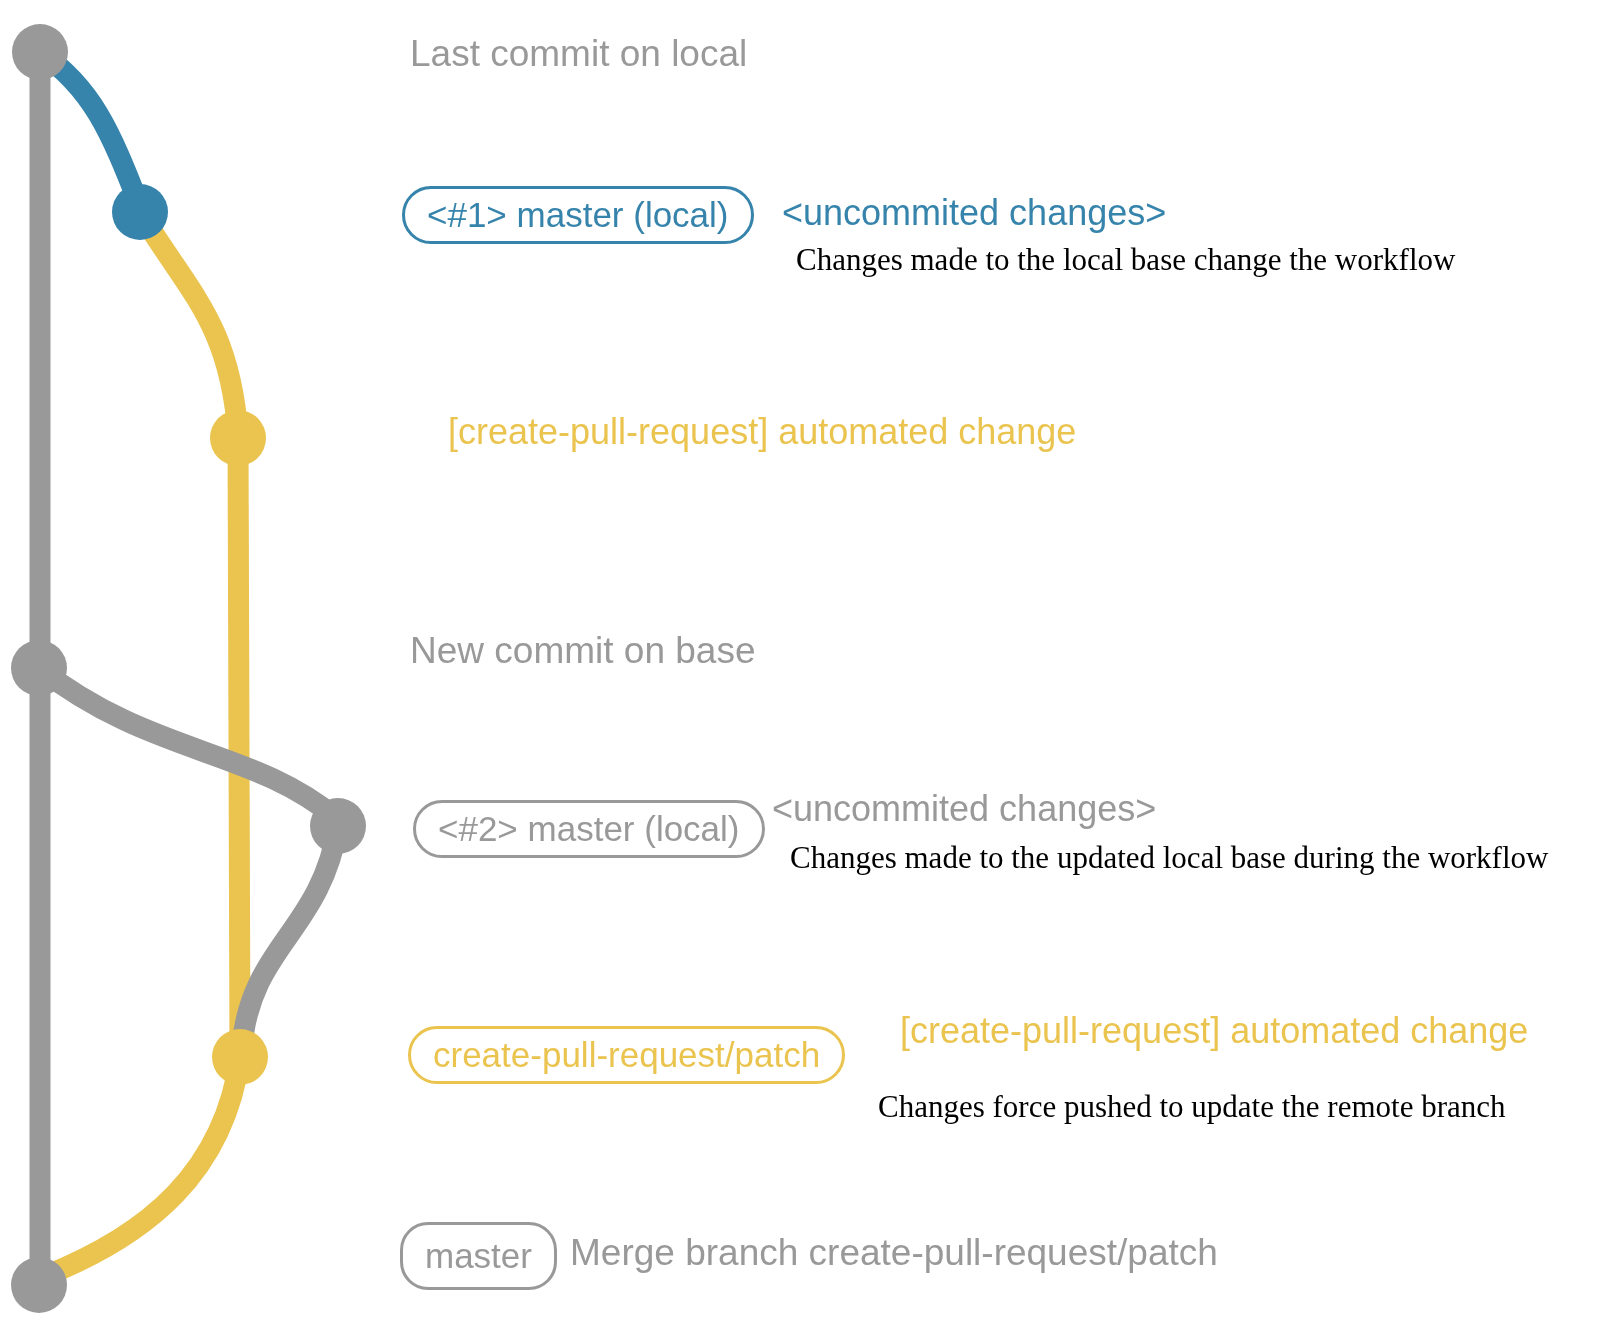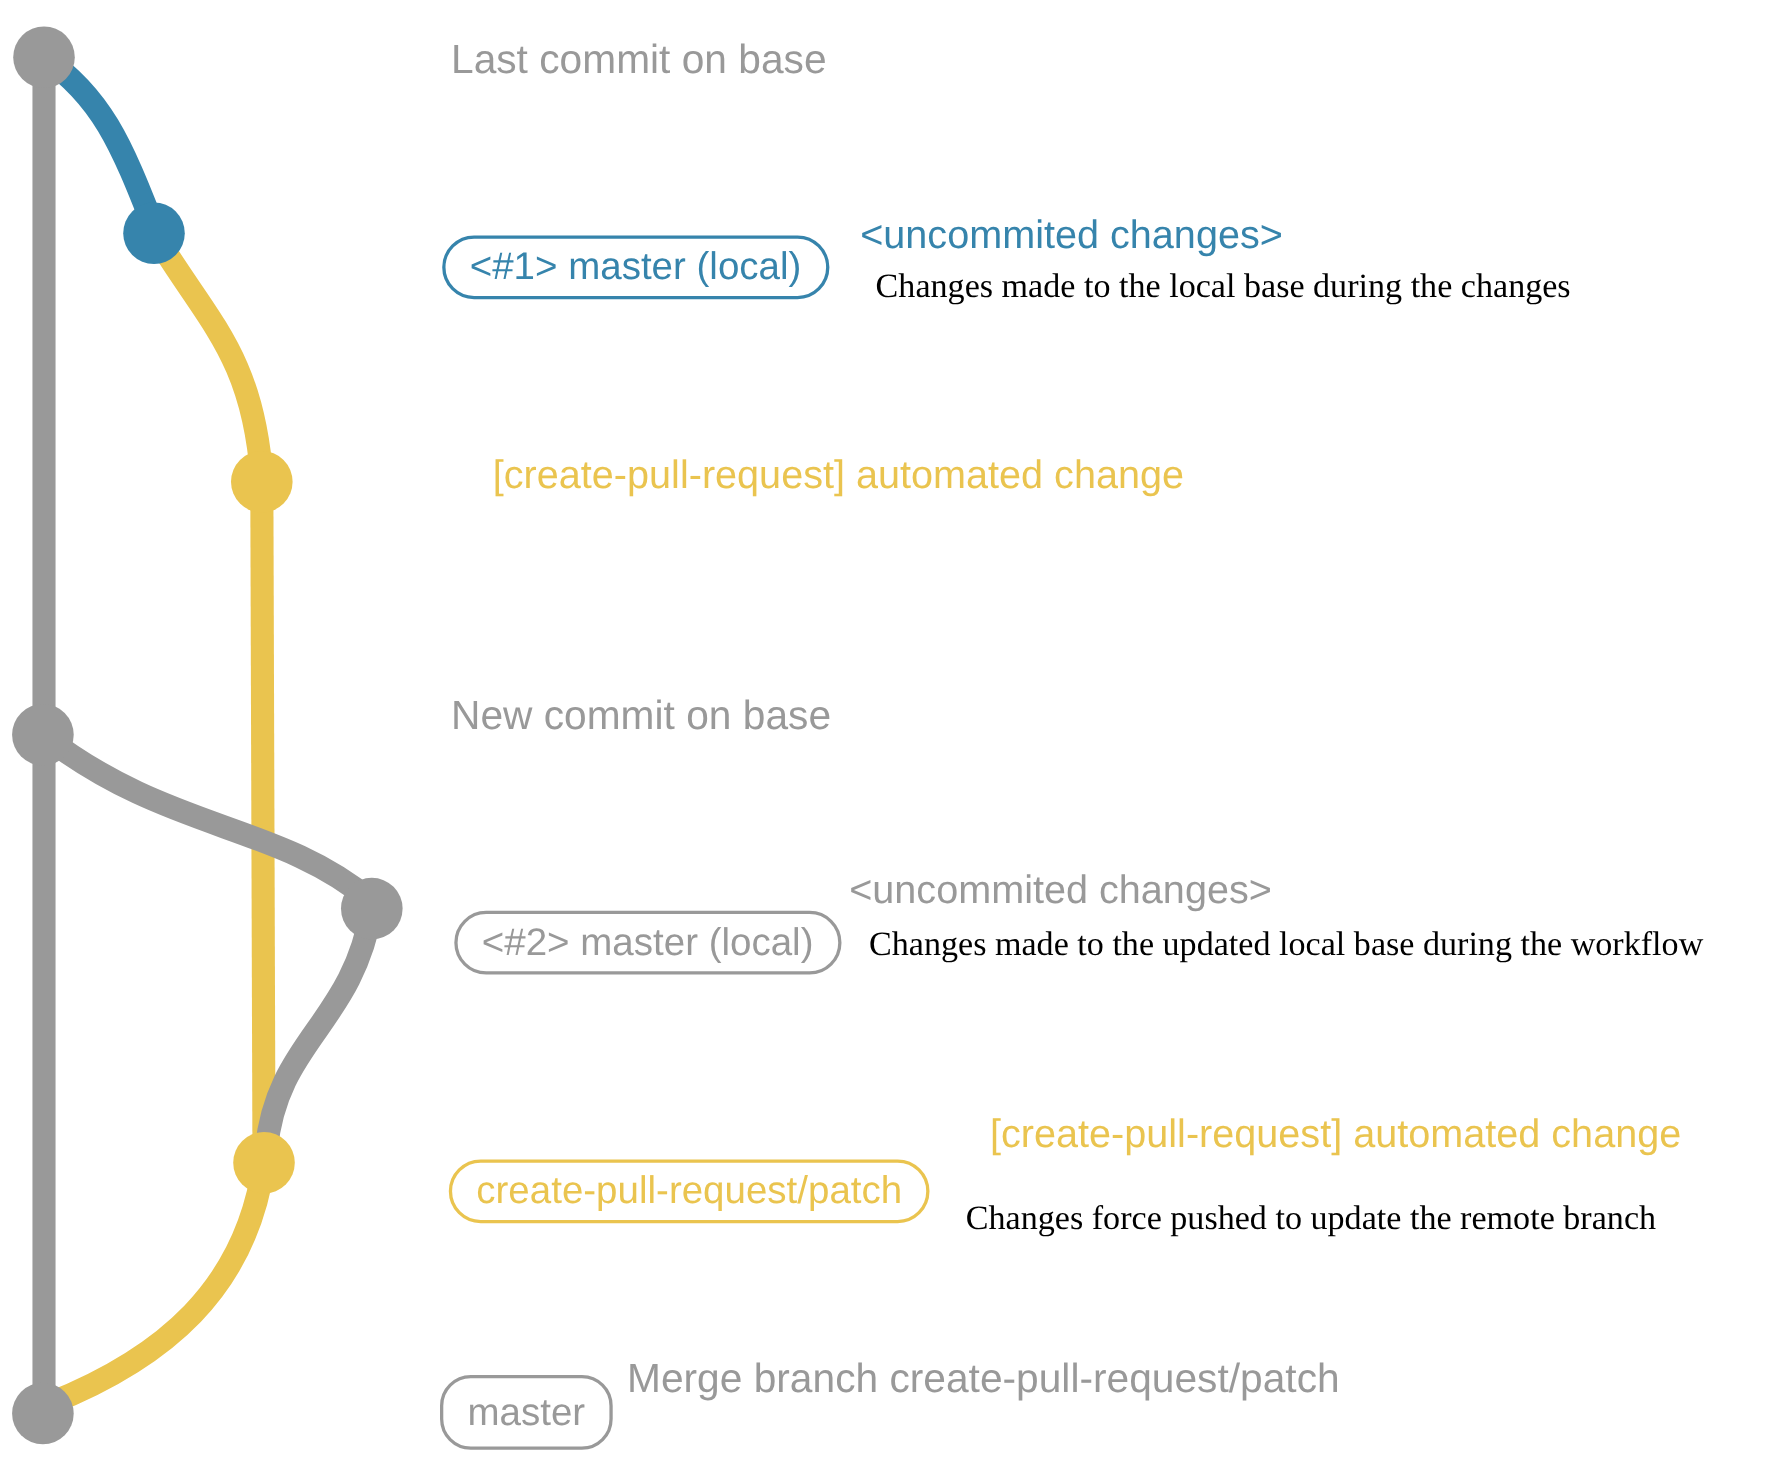--- a/index.html
+++ b/index.html
@@ -12,21 +12,21 @@
   }
   #graph-svg{position:absolute;left:0;top:0;}
   .abs{position:absolute;white-space:nowrap;}
   .title-gray{
     font-size:37px;color:var(--gray);
   }
   .badge{
     display:inline-flex;align-items:center;justify-content:center;
     height:58px;padding:0 22px;
     border:3px solid;border-radius:30px;
-    font-size:35px;background:#ffffff;box-sizing:border-box;margin-top:28px;
+    font-size:35px;background:#ffffff;box-sizing:border-box;
   }
   .badge-blue{border-color:var(--blue);color:var(--blue);}
   .badge-gray{border-color:var(--gray);color:var(--gray);}
   .badge-yellow{border-color:var(--yellow);color:var(--yellow);}
   .badge-small{border-radius:28px;height:68px;border-width:3px;}
   .label{font-size:36px;}
   .label-blue{color:var(--blue);}
   .label-gray{color:var(--gray);}
   .label-yellow{color:var(--yellow);margin-left:36px;}
   .desc{
@@ -57,25 +57,25 @@
 
     <circle cx="40" cy="52" r="28" fill="#999999"></circle>
     <circle cx="140" cy="212" r="28" fill="#3684AC"></circle>
     <circle cx="238" cy="438" r="28" fill="#EAC44F"></circle>
     <circle cx="39" cy="668" r="28" fill="#999999"></circle>
     <circle cx="338" cy="826" r="28" fill="#999999"></circle>
     <circle cx="240" cy="1057" r="28" fill="#EAC44F"></circle>
     <circle cx="39" cy="1285" r="28" fill="#999999"></circle>
   </svg>
 
-  <div class="abs title-gray" style="left:410px;top:33px;">Last commit on base</div>
+  <div class="abs title-gray" style="left:410px;top:33px;">Last commit on local</div>
 
   <div class="abs badge badge-blue" style="left:402px;top:186px;">&lt;#1&gt; master (local)</div>
   <div class="abs label label-blue" style="left:782px;top:192px;">&lt;uncommited changes&gt;</div>
-  <div class="abs desc" style="left:796px;top:242px;">Changes made to the local base during the changes</div>
+  <div class="abs desc" style="left:796px;top:242px;">Changes made to the local base change the workflow</div>
 
   <div class="abs label label-yellow" style="left:412px;top:411px;">[create-pull-request] automated change</div>
 
   <div class="abs title-gray" style="left:410px;top:630px;">New commit on base</div>
 
   <div class="abs badge badge-gray" style="left:413px;top:800px;">&lt;#2&gt; master (local)</div>
   <div class="abs label label-gray" style="left:772px;top:788px;">&lt;uncommited changes&gt;</div>
   <div class="abs desc" style="left:790px;top:840px;">Changes made to the updated local base during the workflow</div>
 
   <div class="abs badge badge-yellow" style="left:408px;top:1026px;">create-pull-request/patch</div>

